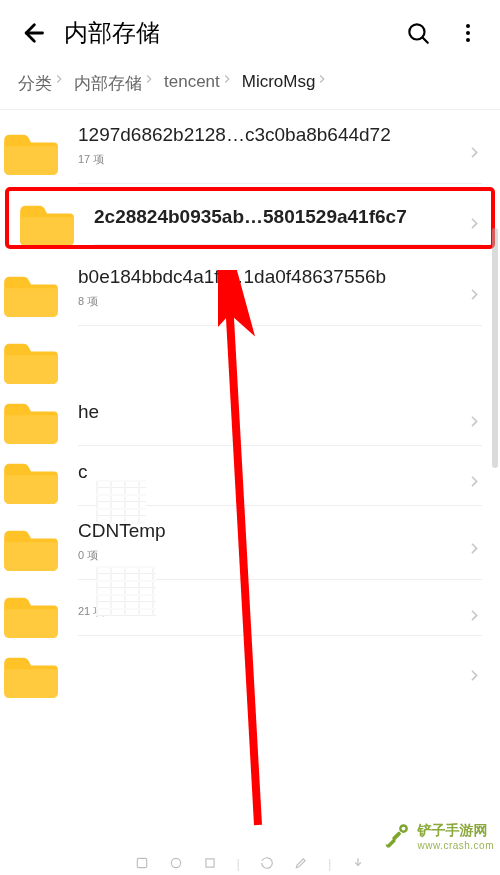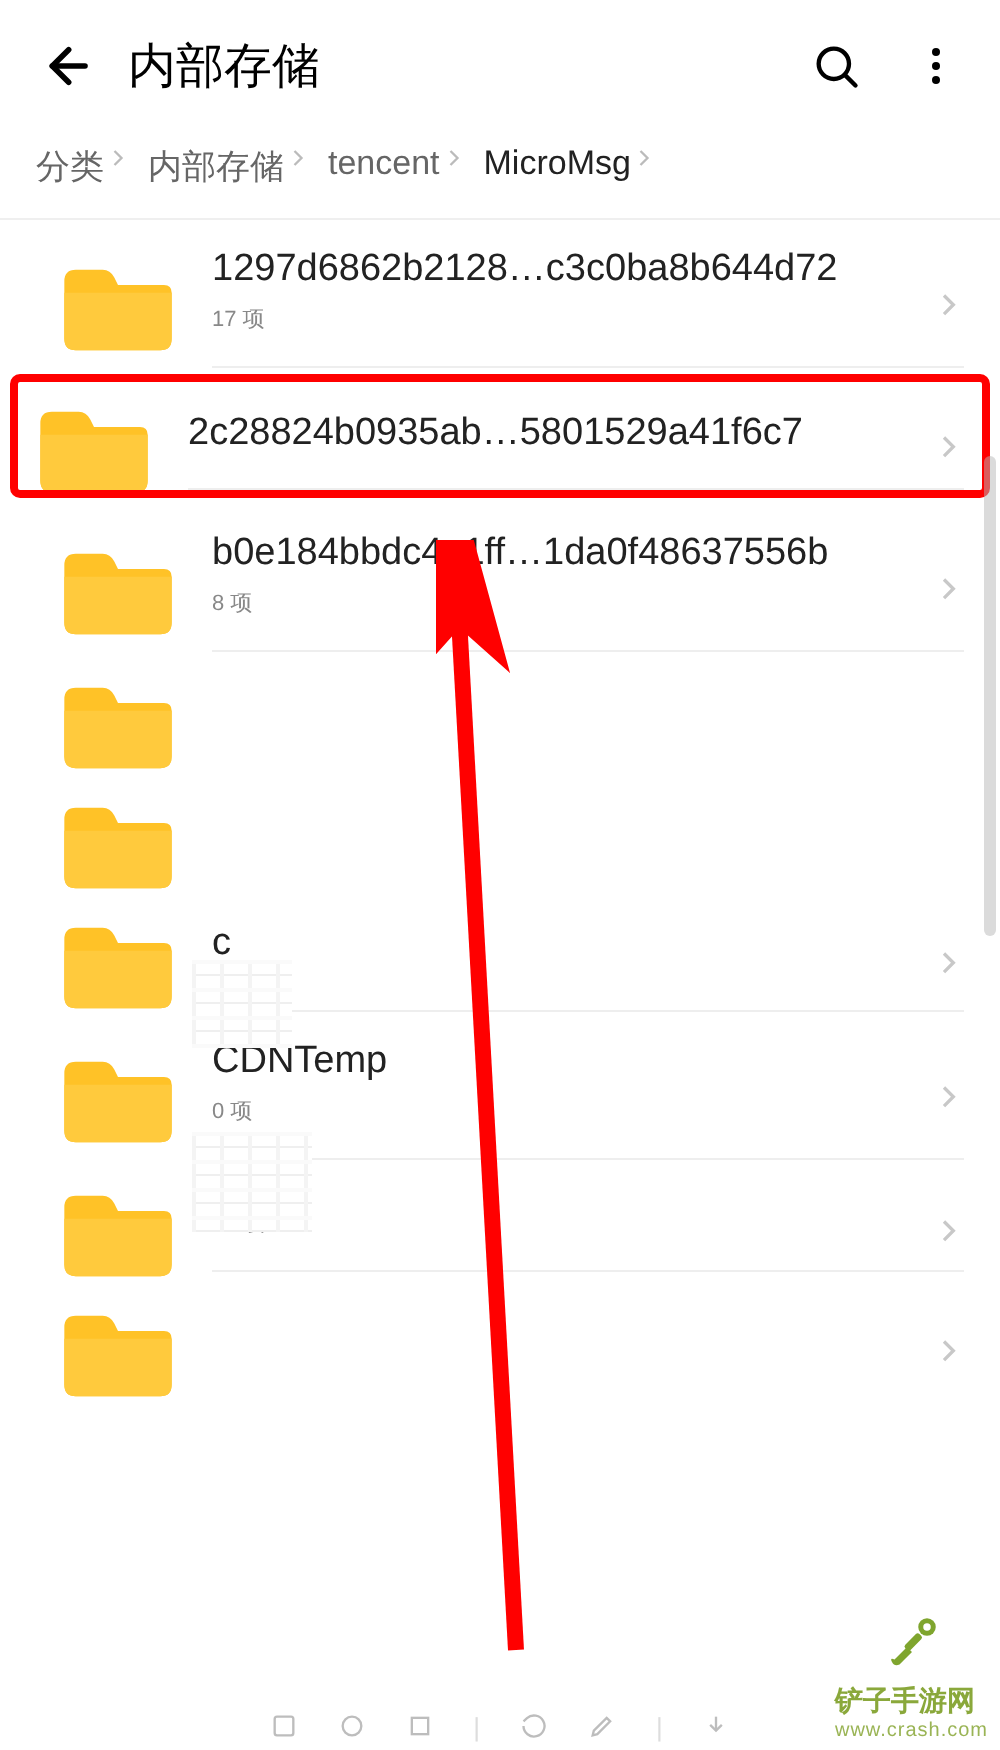--- a/index.html
+++ b/index.html
@@ -28,37 +28,37 @@
     }
     .breadcrumb span.crumb { color:#666; }
     .breadcrumb span.crumb.active { color:#222; }
     .breadcrumb .chev {
       display:inline-block; width: 22px; text-align:center; color:#bbb;
     }
 
     
     .list { position: relative; height: calc(875px - 66px - 44px - 1px); overflow: hidden; }
     .row {
-      display:flex; align-items:center; padding: 14px 18px 0 30px;
+      display:flex; align-items:center; padding: 14px 18px 0 2px;
       gap: 18px; position: relative;
     }
     .row .folder { width: 58px; height: 46px; flex-shrink:0; }
     .row .body { flex:1; min-width:0; border-bottom:1px solid #eee; padding-bottom: 16px; padding-right: 30px; position: relative; }
     .row .name { font-size: 19px; color:#222; white-space: nowrap; overflow: hidden; text-overflow: ellipsis; }
     .row .sub  { font-size: 11px; color:#888; margin-top: 6px; }
     .row .arrow {
       position:absolute; right: 0; top: 50%; transform: translateY(-60%);
       color:#c8c8c8;
     }
     .row.last .body { border-bottom: none; }
 
     
     .row.highlighted {
       outline: 4px solid #ff0000; outline-offset: -3px; border-radius: 4px;
-      margin: 4px 6px; padding-left: 12px; padding-right: 12px;
+      margin: 4px 6px; padding-left: 12px; padding-right: 12px; font-weight: bold;
     }
     .row.highlighted .body { padding-right: 26px; }
 
     
     .fake-scroll {
       position:absolute; right: 2px; top: 118px; width: 6px; height: 240px;
       background: #b8b8b8; border-radius: 3px; opacity: .5;
     }
 
     
@@ -73,22 +73,22 @@
     .blur-box::before { content:""; position:absolute; inset:0;
       background-image:
         linear-gradient(#fafafa 2px, transparent 2px),
         linear-gradient(90deg, #f3f3f3 2px, transparent 2px),
         linear-gradient(#eee 1px, transparent 1px);
       background-size: 14px 14px, 14px 14px, 7px 7px; opacity:.9;
     }
 
     
     .watermark {
-      position:absolute; right:6px; bottom:4px; display:flex; align-items:center; gap:6px;
-      font-size:14px; color:#8aa83b; font-weight:600; z-index:60;flex-direction:column;
+      position:absolute; right:6px; bottom:24px; display:flex; align-items:center; gap:6px;
+      font-size:14px; color:#8aa83b; font-weight:600; z-index:60;
     }
     .watermark small { display:block; font-size:10px; color:#9ab455; font-weight:400; letter-spacing:.5px;}
 
     
     .bottom-tools {
       position:absolute; left:0; right:0; bottom:0; height:24px;
       display:flex; align-items:center; justify-content:center; gap:20px;
       color:#bdbdbd; font-size:13px; background:#fff;
     }
 
@@ -197,20 +197,29 @@
     <svg class="folder" viewBox="0 0 60 48">
       <path d="M2 10 Q2 4 8 4 L22 4 Q26 4 28 8 L30 12 L54 12 Q58 12 58 16 L58 40 Q58 46 52 46 L8 46 Q2 46 2 40 Z" fill="#ffc227"></path>
       <path d="M2 16 L58 16 L58 40 Q58 46 52 46 L8 46 Q2 46 2 40 Z" fill="#ffca3d"></path>
     </svg>
   </div>
     <div class="row">
     <svg class="folder" viewBox="0 0 60 48">
       <path d="M2 10 Q2 4 8 4 L22 4 Q26 4 28 8 L30 12 L54 12 Q58 12 58 16 L58 40 Q58 46 52 46 L8 46 Q2 46 2 40 Z" fill="#ffc227"></path>
       <path d="M2 16 L58 16 L58 40 Q58 46 52 46 L8 46 Q2 46 2 40 Z" fill="#ffca3d"></path>
     </svg>
+    <div class="body">
+      <div class="name">he</div>
+      <div class="sub"></div>
+      <span class="arrow">
+        <svg width="16" height="16" viewBox="0 0 24 24" fill="none" stroke="#c8c8c8" stroke-width="2.5">
+            <polyline points="9 5 16 12 9 19"></polyline>
+          </svg>
+      </span>
+    </div>
   </div>
     <div class="row">
     <svg class="folder" viewBox="0 0 60 48">
       <path d="M2 10 Q2 4 8 4 L22 4 Q26 4 28 8 L30 12 L54 12 Q58 12 58 16 L58 40 Q58 46 52 46 L8 46 Q2 46 2 40 Z" fill="#ffc227"></path>
       <path d="M2 16 L58 16 L58 40 Q58 46 52 46 L8 46 Q2 46 2 40 Z" fill="#ffca3d"></path>
     </svg>
     <div class="body">
       <div class="name">c</div>
       <div class="sub"></div>
       <span class="arrow">

